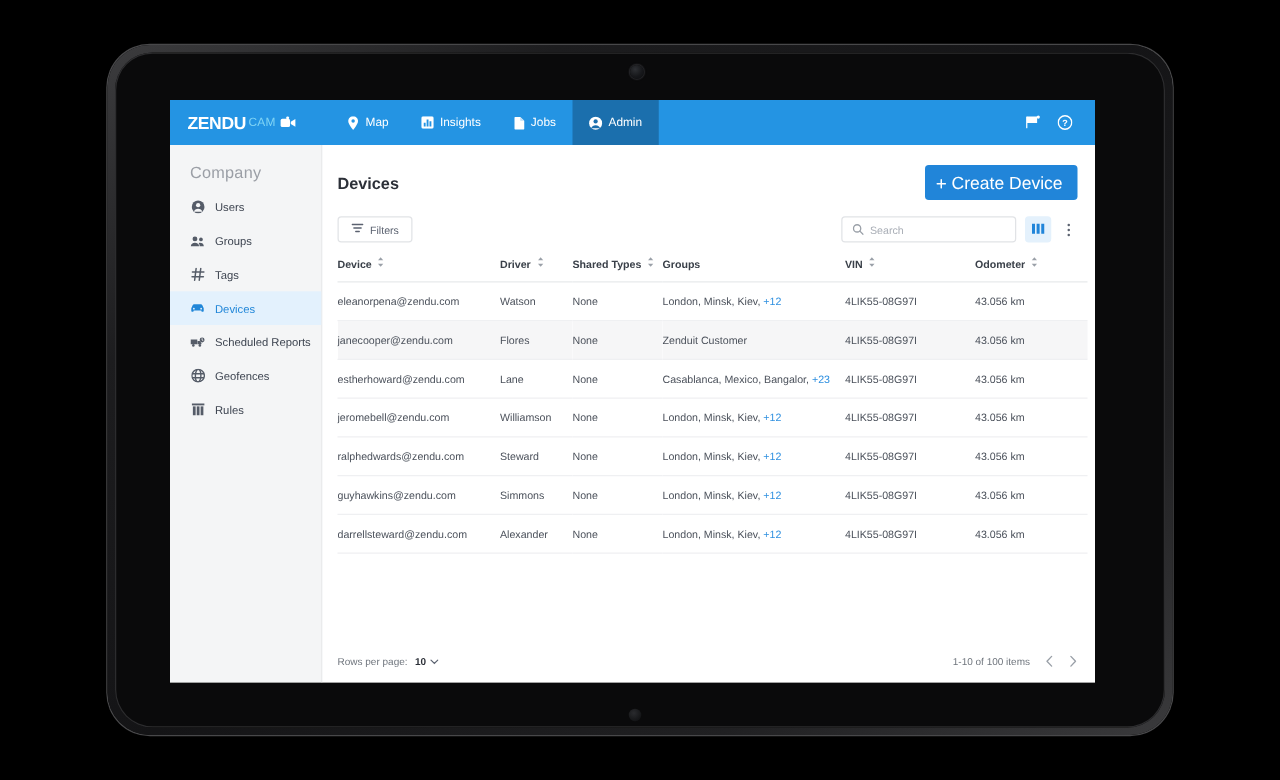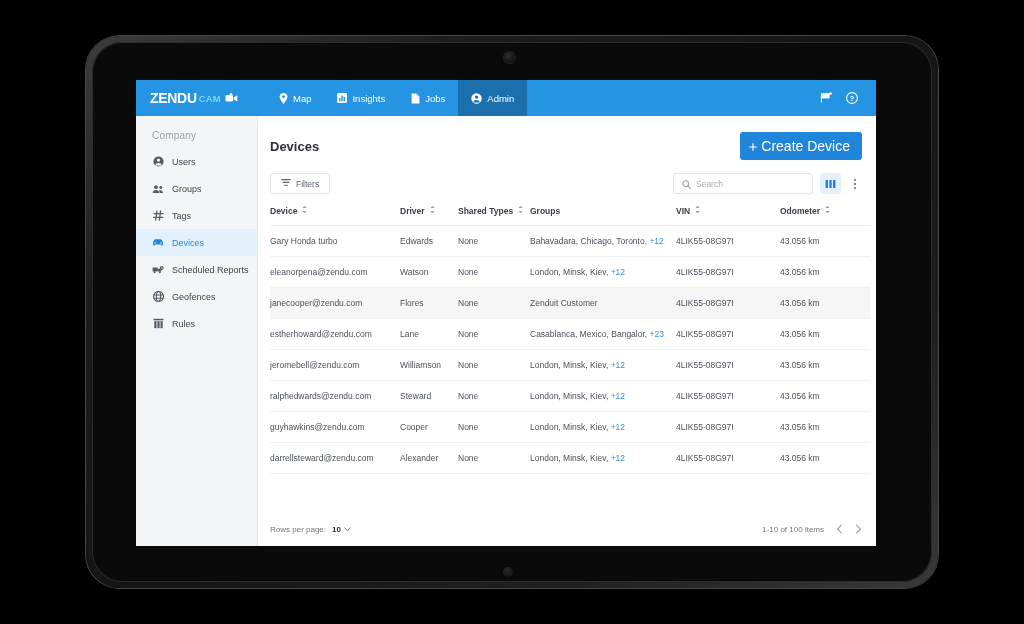--- a/index.html
+++ b/index.html
@@ -64,21 +64,21 @@
     flex: 0 0 auto;
     position: relative;
   }
   .logo-wrap {
     display: flex; align-items: center;
     padding: 0 12px 0 14px;
     gap: 2px;
   }
   .logo-text { font-size: 14px; font-weight: 700; letter-spacing: -.3px; line-height: 1; }
   .logo-zendu { color: #ffffff; }
-  .logo-cam { color: #7fd4f5; font-size: 9.5px; font-weight: 700; letter-spacing: .2px; }
+  .logo-cam { color: #7fd4f5; font-size: 9.5px; font-weight: 400; letter-spacing: .2px; }
   .logo-cam-icon { margin-left: 2px; display: flex; align-items: center; }
 
   .navtabs { display: flex; align-items: stretch; margin-left: 16px; }
   .navtab {
     display: flex; align-items: center; gap: 5px;
     padding: 0 13px;
     color: #ffffff;
     font-size: 9.5px;
     cursor: pointer;
     white-space: nowrap;
@@ -99,21 +99,21 @@
 
   
   .sidebar {
     width: 122px;
     flex: 0 0 122px;
     background: #f4f5f6;
     border-right: 1px solid #e6e7e9;
     padding-top: 9px;
   }
   .sidebar-section {
-    font-size: 10px;
+    font-size: 13px;
     color: #9b9fa6;
     padding: 5px 0 7px 16px;
     letter-spacing: .2px;
   }
   .side-item {
     display: flex; align-items: center; gap: 8px;
     height: 27px;
     padding-left: 16px;
     font-size: 9px;
     color: #3d4450;
@@ -535,28 +535,20 @@
                           <path d="M3.5 .7 5.6 3.1H1.4z" fill="#9aa0a8"></path>
                           <path d="M3.5 8.3 1.4 5.9h4.2z" fill="#9aa0a8"></path>
                         </svg>
                     </span>
                   </span>
                 </th>
               </tr>
             </thead>
             <tbody id="tbody">
                 <tr>
-                  <td>Gary Honda turbo</td>
-                  <td>Edwards</td>
-                  <td>None</td>
-                  <td><span>Bahavadara, Chicago, Toronto,</span><span class="gr-more"> +12</span></td>
-                  <td>4LIK55-08G97I</td>
-                  <td>43.056 km</td>
-                </tr>
-                <tr>
                   <td>eleanorpena@zendu.com</td>
                   <td>Watson</td>
                   <td>None</td>
                   <td><span>London, Minsk, Kiev,</span><span class="gr-more"> +12</span></td>
                   <td>4LIK55-08G97I</td>
                   <td>43.056 km</td>
                 </tr>
                 <tr class="hl">
                   <td>janecooper@zendu.com</td>
                   <td>Flores</td>
@@ -584,21 +576,21 @@
                 <tr>
                   <td>ralphedwards@zendu.com</td>
                   <td>Steward</td>
                   <td>None</td>
                   <td><span>London, Minsk, Kiev,</span><span class="gr-more"> +12</span></td>
                   <td>4LIK55-08G97I</td>
                   <td>43.056 km</td>
                 </tr>
                 <tr>
                   <td>guyhawkins@zendu.com</td>
-                  <td>Cooper</td>
+                  <td>Simmons</td>
                   <td>None</td>
                   <td><span>London, Minsk, Kiev,</span><span class="gr-more"> +12</span></td>
                   <td>4LIK55-08G97I</td>
                   <td>43.056 km</td>
                 </tr>
                 <tr>
                   <td>darrellsteward@zendu.com</td>
                   <td>Alexander</td>
                   <td>None</td>
                   <td><span>London, Minsk, Kiev,</span><span class="gr-more"> +12</span></td>

